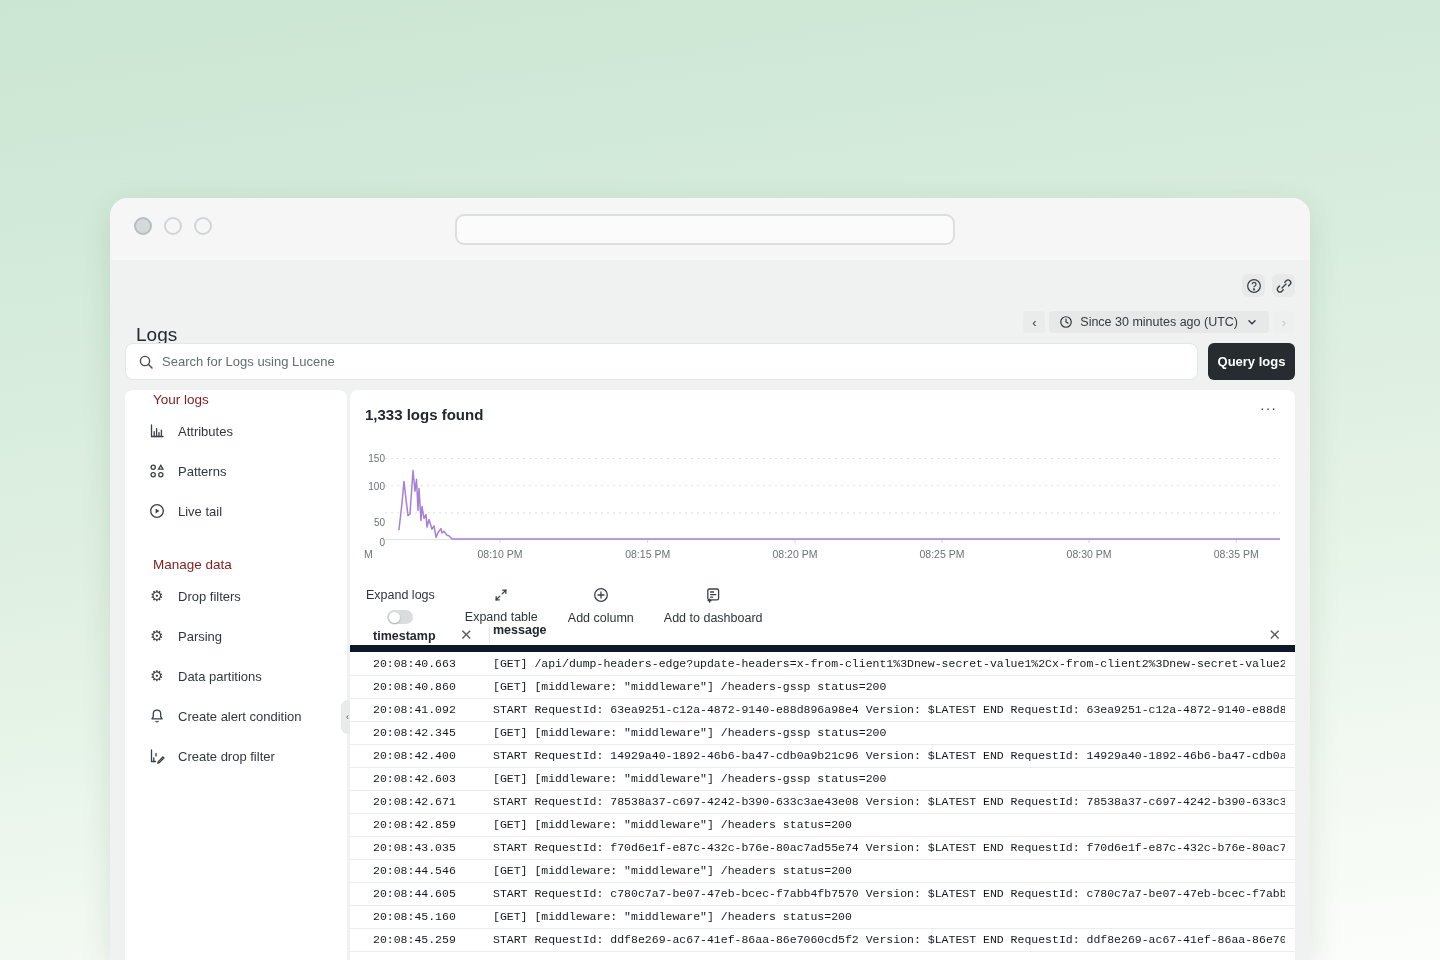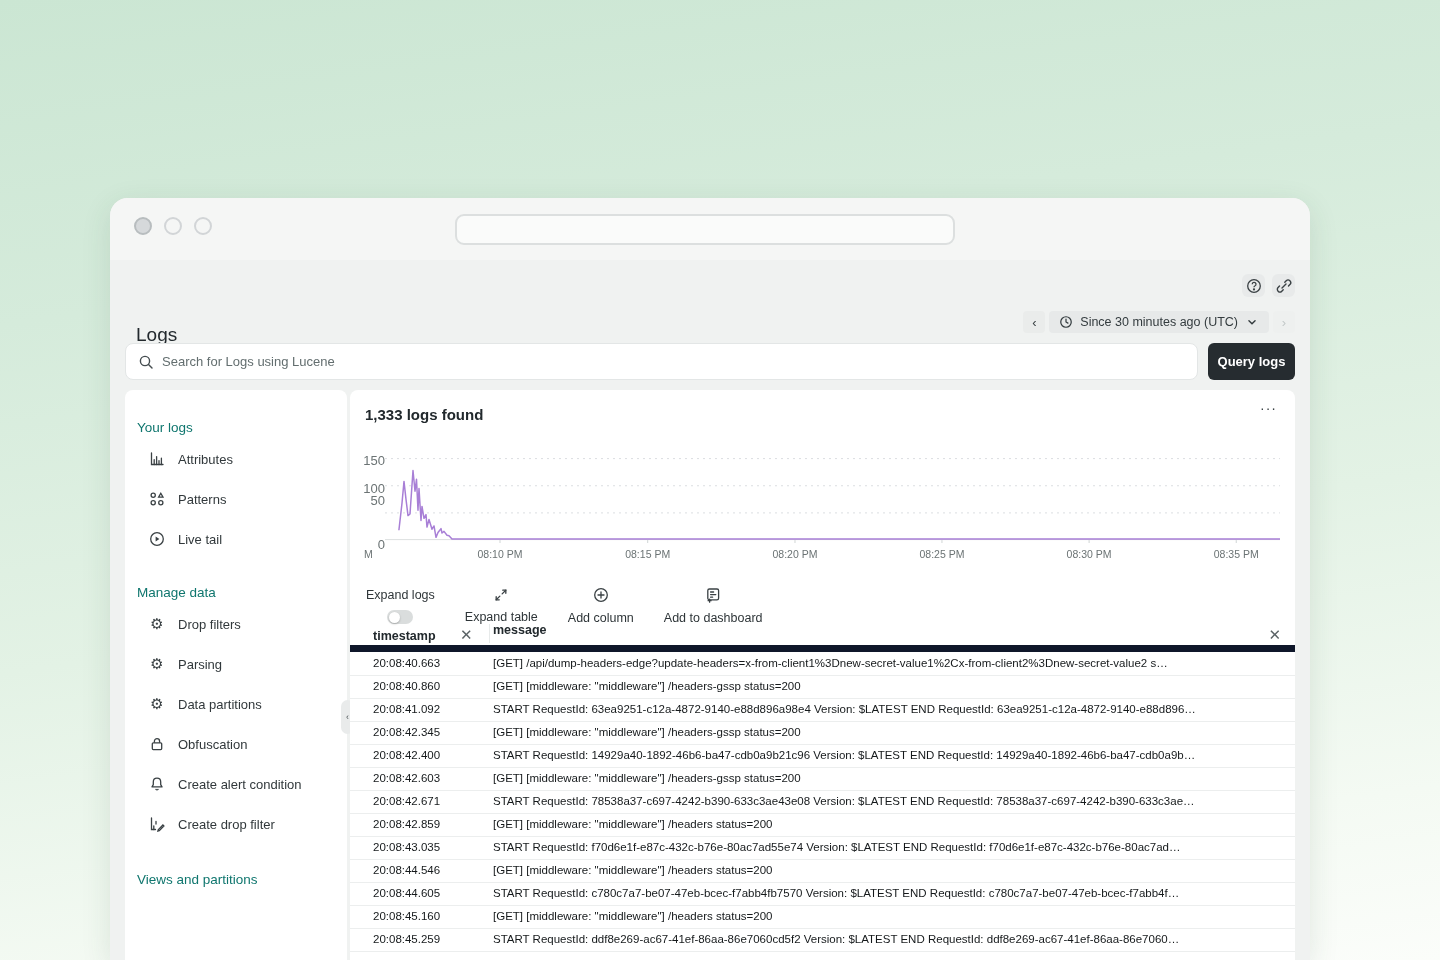--- a/index.html
+++ b/index.html
@@ -32,55 +32,55 @@
   
   .searchbox { position:absolute; left:15px; top:145px; width:1073px; height:37px; background:#fff;
     border:1px solid #e3e6e6; border-radius:8px; display:flex; align-items:center; padding:0 12px; gap:8px; }
   .searchbox input { border:none; outline:none; flex:1; font-size:13px; color:#404040; background:transparent; font-family:"Liberation Sans",sans-serif; }
   .searchbox input::placeholder { color:#636e6f; }
   .query-btn { position:absolute; left:1098px; top:145px; width:87px; height:37px; background:#262c30; color:#fff;
     border:none; border-radius:6px; font-size:13px; font-weight:600; font-family:"Liberation Sans",sans-serif; cursor:pointer; }
   
   .sidebar { position:absolute; left:15px; top:192px; width:222px; height:570px; background:#fff; border-radius:8px 8px 0 0; }
   .main { position:absolute; left:240px; top:192px; width:945px; height:570px; background:#fff; border-radius:8px 8px 0 0; overflow:hidden; }
-  .side-heading { font-size:13.5px; color:#0f766e; padding:30px 0 4px 12px; }
+  .side-heading { font-size:13.5px; color:#7f1d1d; padding:2px 0 4px 12px;margin-left:16px; }
   .side-item { display:flex; align-items:center; gap:13px; height:40px; padding-left:24px; font-size:13px; color:#31383b; cursor:pointer; }
   .side-item .ic { width:16px; height:16px; display:flex; align-items:center; justify-content:center; color:#3a4144; }
   .side-item.active { margin:2px 4px; height:35px; padding-left:15px; background:#262c30; color:#fff; border-radius:6px; font-weight:700; }
   .side-item.active .ic { color:#fff; }
   .gear-glyph { font-family:"DejaVu Sans",sans-serif; font-size:15px; line-height:1; }
   .collapse-handle { position:absolute; right:-7px; top:310px; width:13px; height:34px; background:#e9ebeb; border-radius:7px;
     display:flex; align-items:center; justify-content:center; font-size:9px; color:#4a5254; cursor:pointer; }
   
   .found { position:absolute; left:15px; top:16px; font-size:15px; font-weight:700; color:#22292d; }
   .more-dots { position:absolute; right:18px; top:10px; font-size:14px; letter-spacing:1px; color:#3a4144; cursor:pointer; }
   .chart-row { position:absolute; left:15px; top:55px; right:15px; height:120px; }
   .ylabels { position:absolute; left:0; top:0; width:20px; height:98px; }
-  .ylabels div { position:absolute; right:0; font-size:13px; color:#6b7374; }
+  .ylabels div { position:absolute; right:0; font-size:10px; color:#6b7374; }
   .plot { position:absolute; left:20px; right:0; top:0; height:98px; }
   .plot svg { width:100%; height:100%; display:block; }
   .xlabels { position:absolute; left:20px; right:0; top:103px; height:14px; font-size:10.5px; color:#6b7374; }
   .xlabels span { position:absolute; transform:translateX(-50%); white-space:nowrap; }
   .xlabels .clipped { left:-21px; transform:none; }
   
   .logtools { position:absolute; left:16px; top:197px; display:flex; align-items:center; gap:30px; font-size:12.5px; color:#2e3538; }
   .tool { display:flex; align-items:center; gap:8px; cursor:pointer;flex-direction:column; }
   .toggle { width:26px; height:14px; border-radius:8px; background:#dadddd; position:relative; }
   .toggle .knob { position:absolute; left:1.5px; top:1.5px; width:11px; height:11px; border-radius:50%; background:#fff; box-shadow:0 1px 2px rgba(0,0,0,.25); }
   .tool .ic { display:flex; color:#3a4144; }
   
   .thead { position:absolute; left:0; top:232px; right:0; height:30px; border-bottom:7px solid #0f172a; font-size:12.5px; font-weight:700; color:#22292d; }
   .thead .col-ts { position:absolute; left:23px; top:7px; }
   .thead .x-ts { position:absolute; left:110px; top:6px; }
   .thead .divider { position:absolute; left:139px; top:2px; bottom:2px; width:1px; background:#e7eaea; }
   .thead .col-msg { position:absolute; left:143px; top:1px; }
   .thead .x-msg { position:absolute; right:14px; top:6px; }
   .close-x { font-size:15px; color:#5b6366; line-height:1; cursor:pointer; font-family:"DejaVu Sans",sans-serif; }
   .rows { position:absolute; left:0; top:263px; right:0; bottom:0; overflow:hidden; }
-  .lrow { height:23px; border-bottom:1px solid #eceeee; position:relative; font-family:Liberation Sans, sans-serif; font-size:11.5px; color:#15191b; white-space:nowrap; cursor:pointer; }
+  .lrow { height:23px; border-bottom:1px solid #eceeee; position:relative; font-family:Liberation Mono, monospace; font-size:11.5px; color:#15191b; white-space:nowrap; cursor:pointer; }
   .lrow .ts { position:absolute; left:23px; top:4px; }
   .lrow .msg { position:absolute; left:143px; right:10px; top:4px; overflow:hidden; }
   svg.ic16 { width:16px; height:16px; }
   svg.ic14 { width:14px; height:14px; }
 </style>
 </head>
 <body>
 
 <div class="window">
 
@@ -177,61 +177,51 @@
     <div class="side-item">
       <span class="ic gear-glyph">⚙</span>
       <span>Parsing</span>
     </div>
     <div class="side-item">
       <span class="ic gear-glyph">⚙</span>
       <span>Data partitions</span>
     </div>
     <div class="side-item">
       <span class="ic">
-        <svg class="ic16" viewBox="0 0 16 16" fill="none" stroke="currentColor" stroke-width="1.3">
-            <rect x="3.3" y="6.8" width="9.4" height="6.8" rx="1"></rect>
-            <path d="M5.4 6.8V5.2a2.6 2.6 0 0 1 5.2 0v1.6"></path>
-          </svg>
-      </span>
-      <span>Obfuscation</span>
-    </div>
-    <div class="side-item">
-      <span class="ic">
         <svg class="ic16" viewBox="0 0 16 16" fill="none" stroke="currentColor" stroke-width="1.3" stroke-linejoin="round">
             <path d="M8 2.1c-2.2 0-3.7 1.6-3.7 3.8v2.7L3 10.9h10l-1.3-2.3V5.9c0-2.2-1.5-3.8-3.7-3.8z"></path>
             <path d="M6.7 12.9a1.35 1.35 0 0 0 2.6 0"></path>
           </svg>
       </span>
       <span>Create alert condition</span>
     </div>
     <div class="side-item">
       <span class="ic">
         <svg class="ic16" viewBox="0 0 16 16" fill="none" stroke="currentColor" stroke-width="1.3" stroke-linecap="round">
             <path d="M2.5 2v11.5h4"></path>
             <path d="M4.8 13.5V9.8M7 8V5.5"></path>
             <path d="M9.3 13.6l4.6-4.6 1 1-4.6 4.6-1.4.4z"></path>
           </svg>
       </span>
       <span>Create drop filter</span>
     </div>
 
-    <div class="side-heading" style="padding-top:28px;">Views and partitions</div>
 
     <div class="collapse-handle">‹</div>
   </div>
 
   <div class="main">
     <div class="found">1,333 logs found</div>
     <div class="more-dots">···</div>
 
     <div class="chart-row">
       <div class="ylabels">
           <div style="top: 8px;">150</div>
           <div style="top: 36px;">100</div>
-          <div style="top: 48px;">50</div>
+          <div style="top: 72px;">50</div>
           <div style="top: 92px;">0</div>
         </div>
       <div class="plot">
         <svg viewBox="0 0 895 101" preserveAspectRatio="none">
             <line x1="0" x2="895" y1="70" y2="70" stroke="#dadde1" stroke-width="1" stroke-dasharray="2 4"></line>
             <line x1="0" x2="895" y1="41.99999999999999" y2="41.99999999999999" stroke="#dadde1" stroke-width="1" stroke-dasharray="2 4"></line>
             <line x1="0" x2="895" y1="13.999999999999986" y2="13.999999999999986" stroke="#dadde1" stroke-width="1" stroke-dasharray="2 4"></line>
             <line x1="0" x2="895" y1="97.5" y2="97.5" stroke="#dcdfdf" stroke-width="1"></line>
             <line x1="115.00750000000001" x2="115.00750000000001" y1="98" y2="101" stroke="#cfd4d4" stroke-width="1"></line>
             <line x1="262.6825" x2="262.6825" y1="98" y2="101" stroke="#cfd4d4" stroke-width="1"></line>

